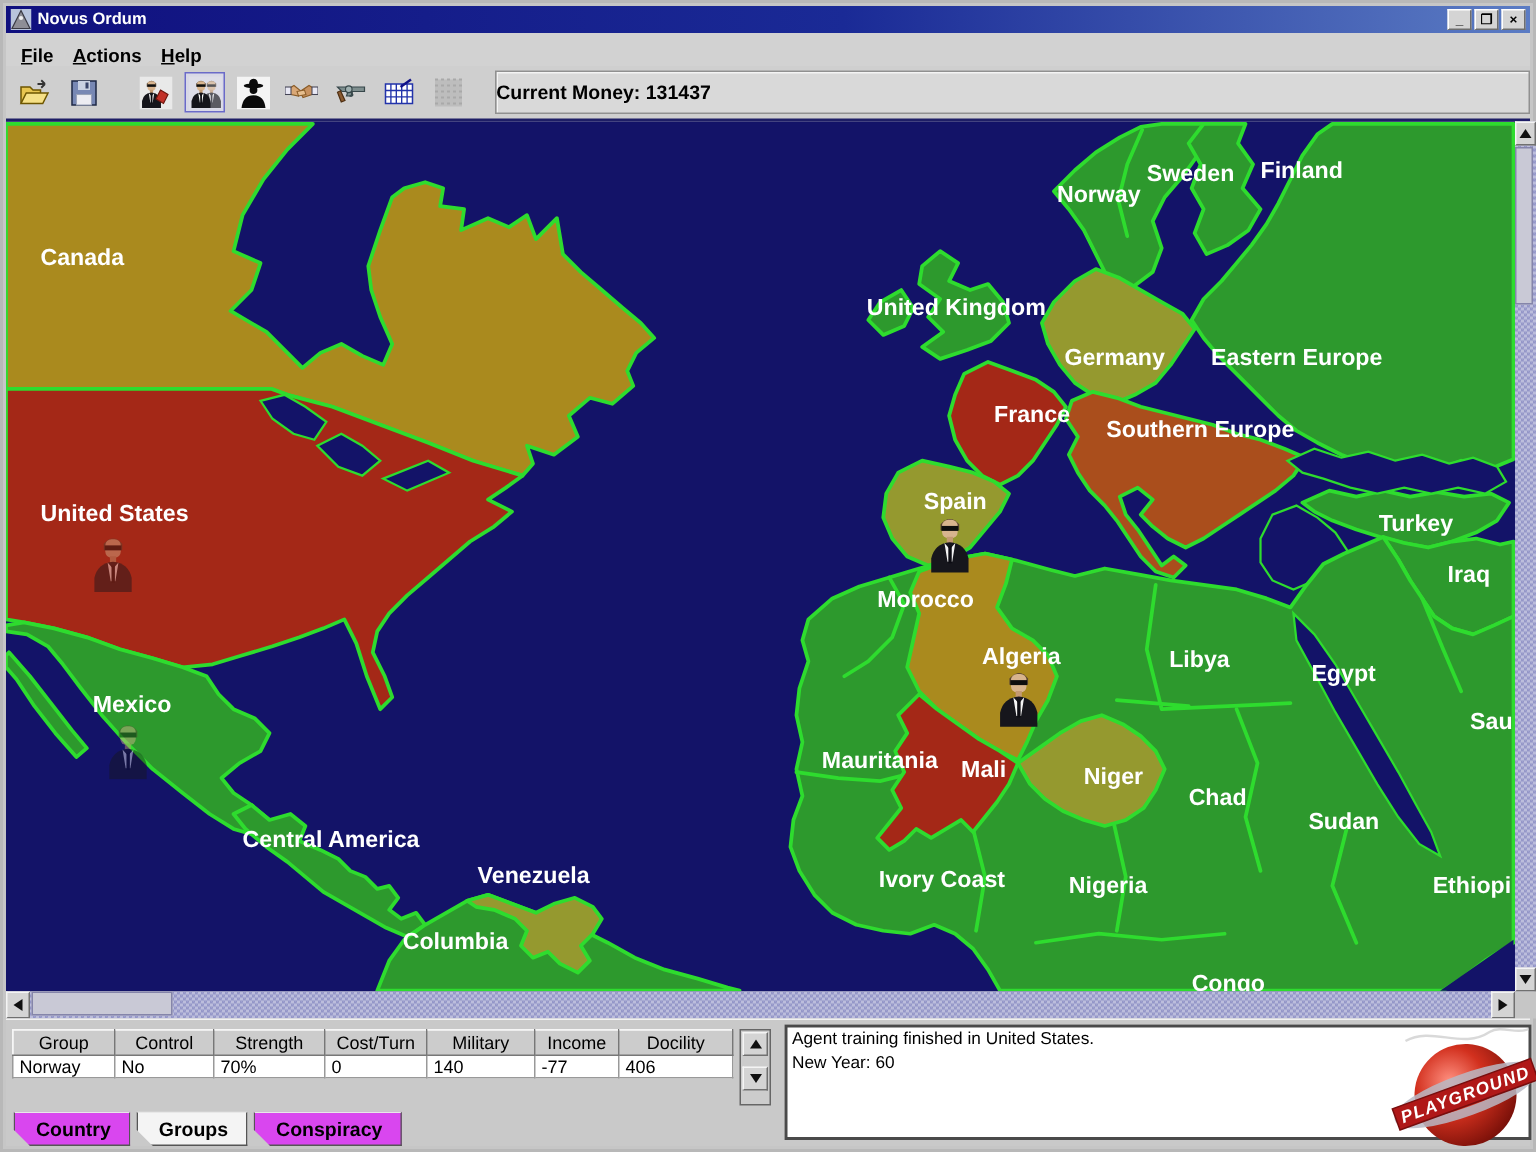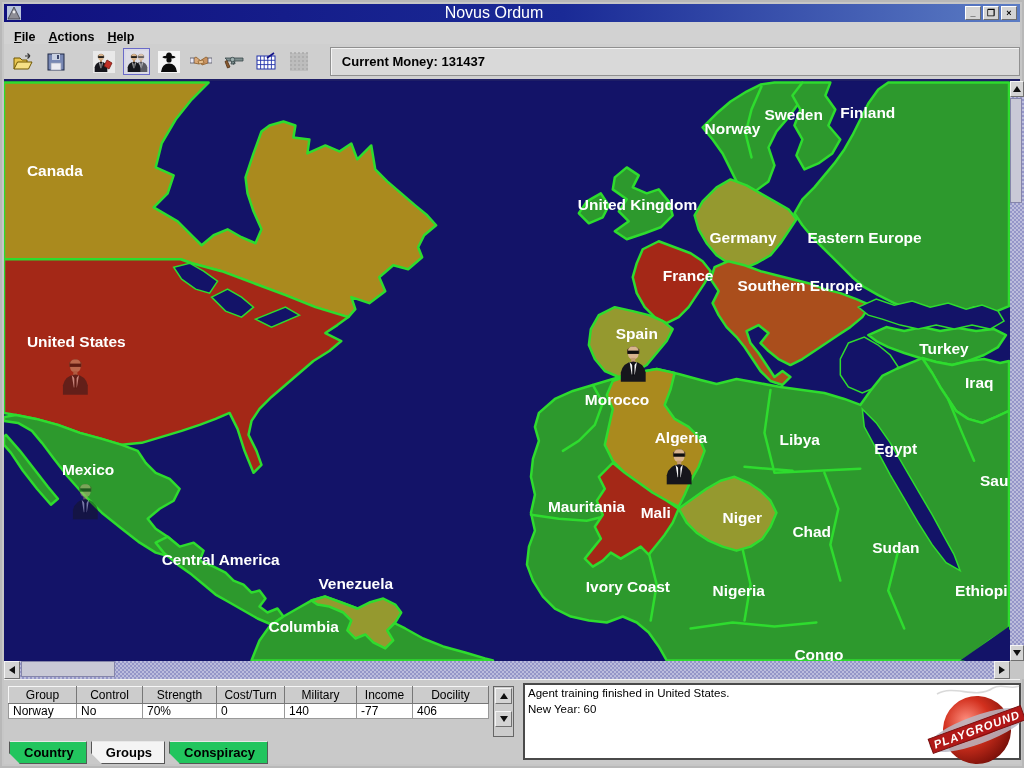--- a/index.html
+++ b/index.html
@@ -5,42 +5,42 @@
   * { margin:0; padding:0; box-sizing:border-box; }
   html,body { width:1024px; height:768px; overflow:hidden; }
   body { font-family:"Liberation Sans", sans-serif; background:#C6C6C6; position:relative; }
   #window { position:absolute; inset:0; border:2px solid #B8B8B8; background:#C6C6C6; }
 
   
   #titlebar { position:absolute; left:2px; top:2px; right:2px; height:18px;
     background:linear-gradient(90deg,#10107E 0%,#1A2A96 55%,#5B7CC4 100%);
     display:flex; align-items:center; padding:0 3px; }
   #title-icon { width:14px; height:14px; margin-right:4px; flex:0 0 auto; }
-  #title-text { color:#fff; font-weight:normal; font-size:16px; flex:1;text-align:center; }
+  #title-text { color:#fff; font-weight:bold; font-size:11px; flex:1; }
   .winbtn { width:16px; height:14px; background:#D4D4D4; border:1px solid;
     border-color:#fff #6E6E6E #6E6E6E #fff; margin-left:2px; font-size:9px; font-weight:bold;
     display:flex; align-items:center; justify-content:center; color:#000; line-height:1; }
 
   
   #menubar { position:absolute; left:2px; top:20px; right:2px; height:31px; background:#D2D2D2;
     border-bottom:1px solid #8E8E8E; display:flex; align-items:center; padding-left:6px; }
   .menu-item { font-weight:bold; font-size:12.5px; color:#000; padding:2px 9px 2px 4px; cursor:default; }
   .menu-item u { text-decoration:underline; }
 
   
   #toolbar { position:absolute; left:2px; top:42px; right:2px; height:37px; background:#CFCFCF;
     border-bottom:2px solid #1E1E66; display:flex; align-items:center; }
   .tbtn { width:27px; height:27px; display:flex; align-items:center; justify-content:center;
     margin-left:6px; background:transparent; }
   .tbtn.gap { margin-left:22px; }
   .tbtn.pressed { border:1px solid #6A6AC8; background:#D8D8E6; }
   .tbtn svg { width:22px; height:22px; }
   #money-panel { margin-left:18px; height:29px; width:705px; background:#D9D9D9;
     border:1px solid #909090; box-shadow:inset 1px 1px 0 #F4F4F4; display:flex; align-items:center; }
-  #money-text { font-weight:bold; font-size:13px; color:#000; padding-left:11px; }
+  #money-text { font-weight:bold; font-size:13px; color:#000; }
 
   
   #map-wrap { position:absolute; left:2px; top:79px; width:1006px; height:580px; overflow:hidden; background:#131368; }
   #map-wrap svg { display:block; }
   .ocean { fill:#131368; }
   .c-green { fill:#2D992D; }
   .c-mustard { fill:#AA8A1E; }
   .c-olive { fill:#95992F; }
   .c-red { fill:#A42817; }
   .c-rust { fill:#AA4E1C; }
@@ -78,21 +78,21 @@
   #groups-table col:nth-child(1){width:68px} #groups-table col:nth-child(2){width:66px}
   #groups-table col:nth-child(3){width:74px} #groups-table col:nth-child(4){width:68px}
   #groups-table col:nth-child(5){width:72px} #groups-table col:nth-child(6){width:56px}
   #groups-table col:nth-child(7){width:76px}
   #table-scroll { position:absolute; left:489px; top:6px; width:21px; height:51px; background:#CCC; border:1px solid #666; }
   #table-scroll .sbtn { left:1px; width:17px; height:16px; }
 
   
   #tabs { position:absolute; left:5px; top:61px; display:flex; }
   .tab { height:23px; padding:3px 12px 0 14px; font-weight:bold; font-size:13px; color:#000;
-    background:#22c55e; border:1px solid #555; border-top:1px solid #E8E8E8; margin-right:4px;
+    background:#d946ef; border:1px solid #555; border-top:1px solid #E8E8E8; margin-right:4px;
     clip-path:polygon(0 0,100% 0,100% 100%,11px 100%,0 calc(100% - 11px)); }
   .tab.active { background:#F4F4F4; }
 
   
   #status-box { position:absolute; left:519px; top:3px; width:498px; height:77px; background:#fff;
     border:2px solid #4A4A4A; padding:1px 3px; overflow:hidden; }
   #status-box .status-line { font-size:11.5px; color:#000; line-height:15.5px; }
 
   
   #watermark { position:absolute; left:923px; top:0px; width:100px; height:90px; pointer-events:none; }

